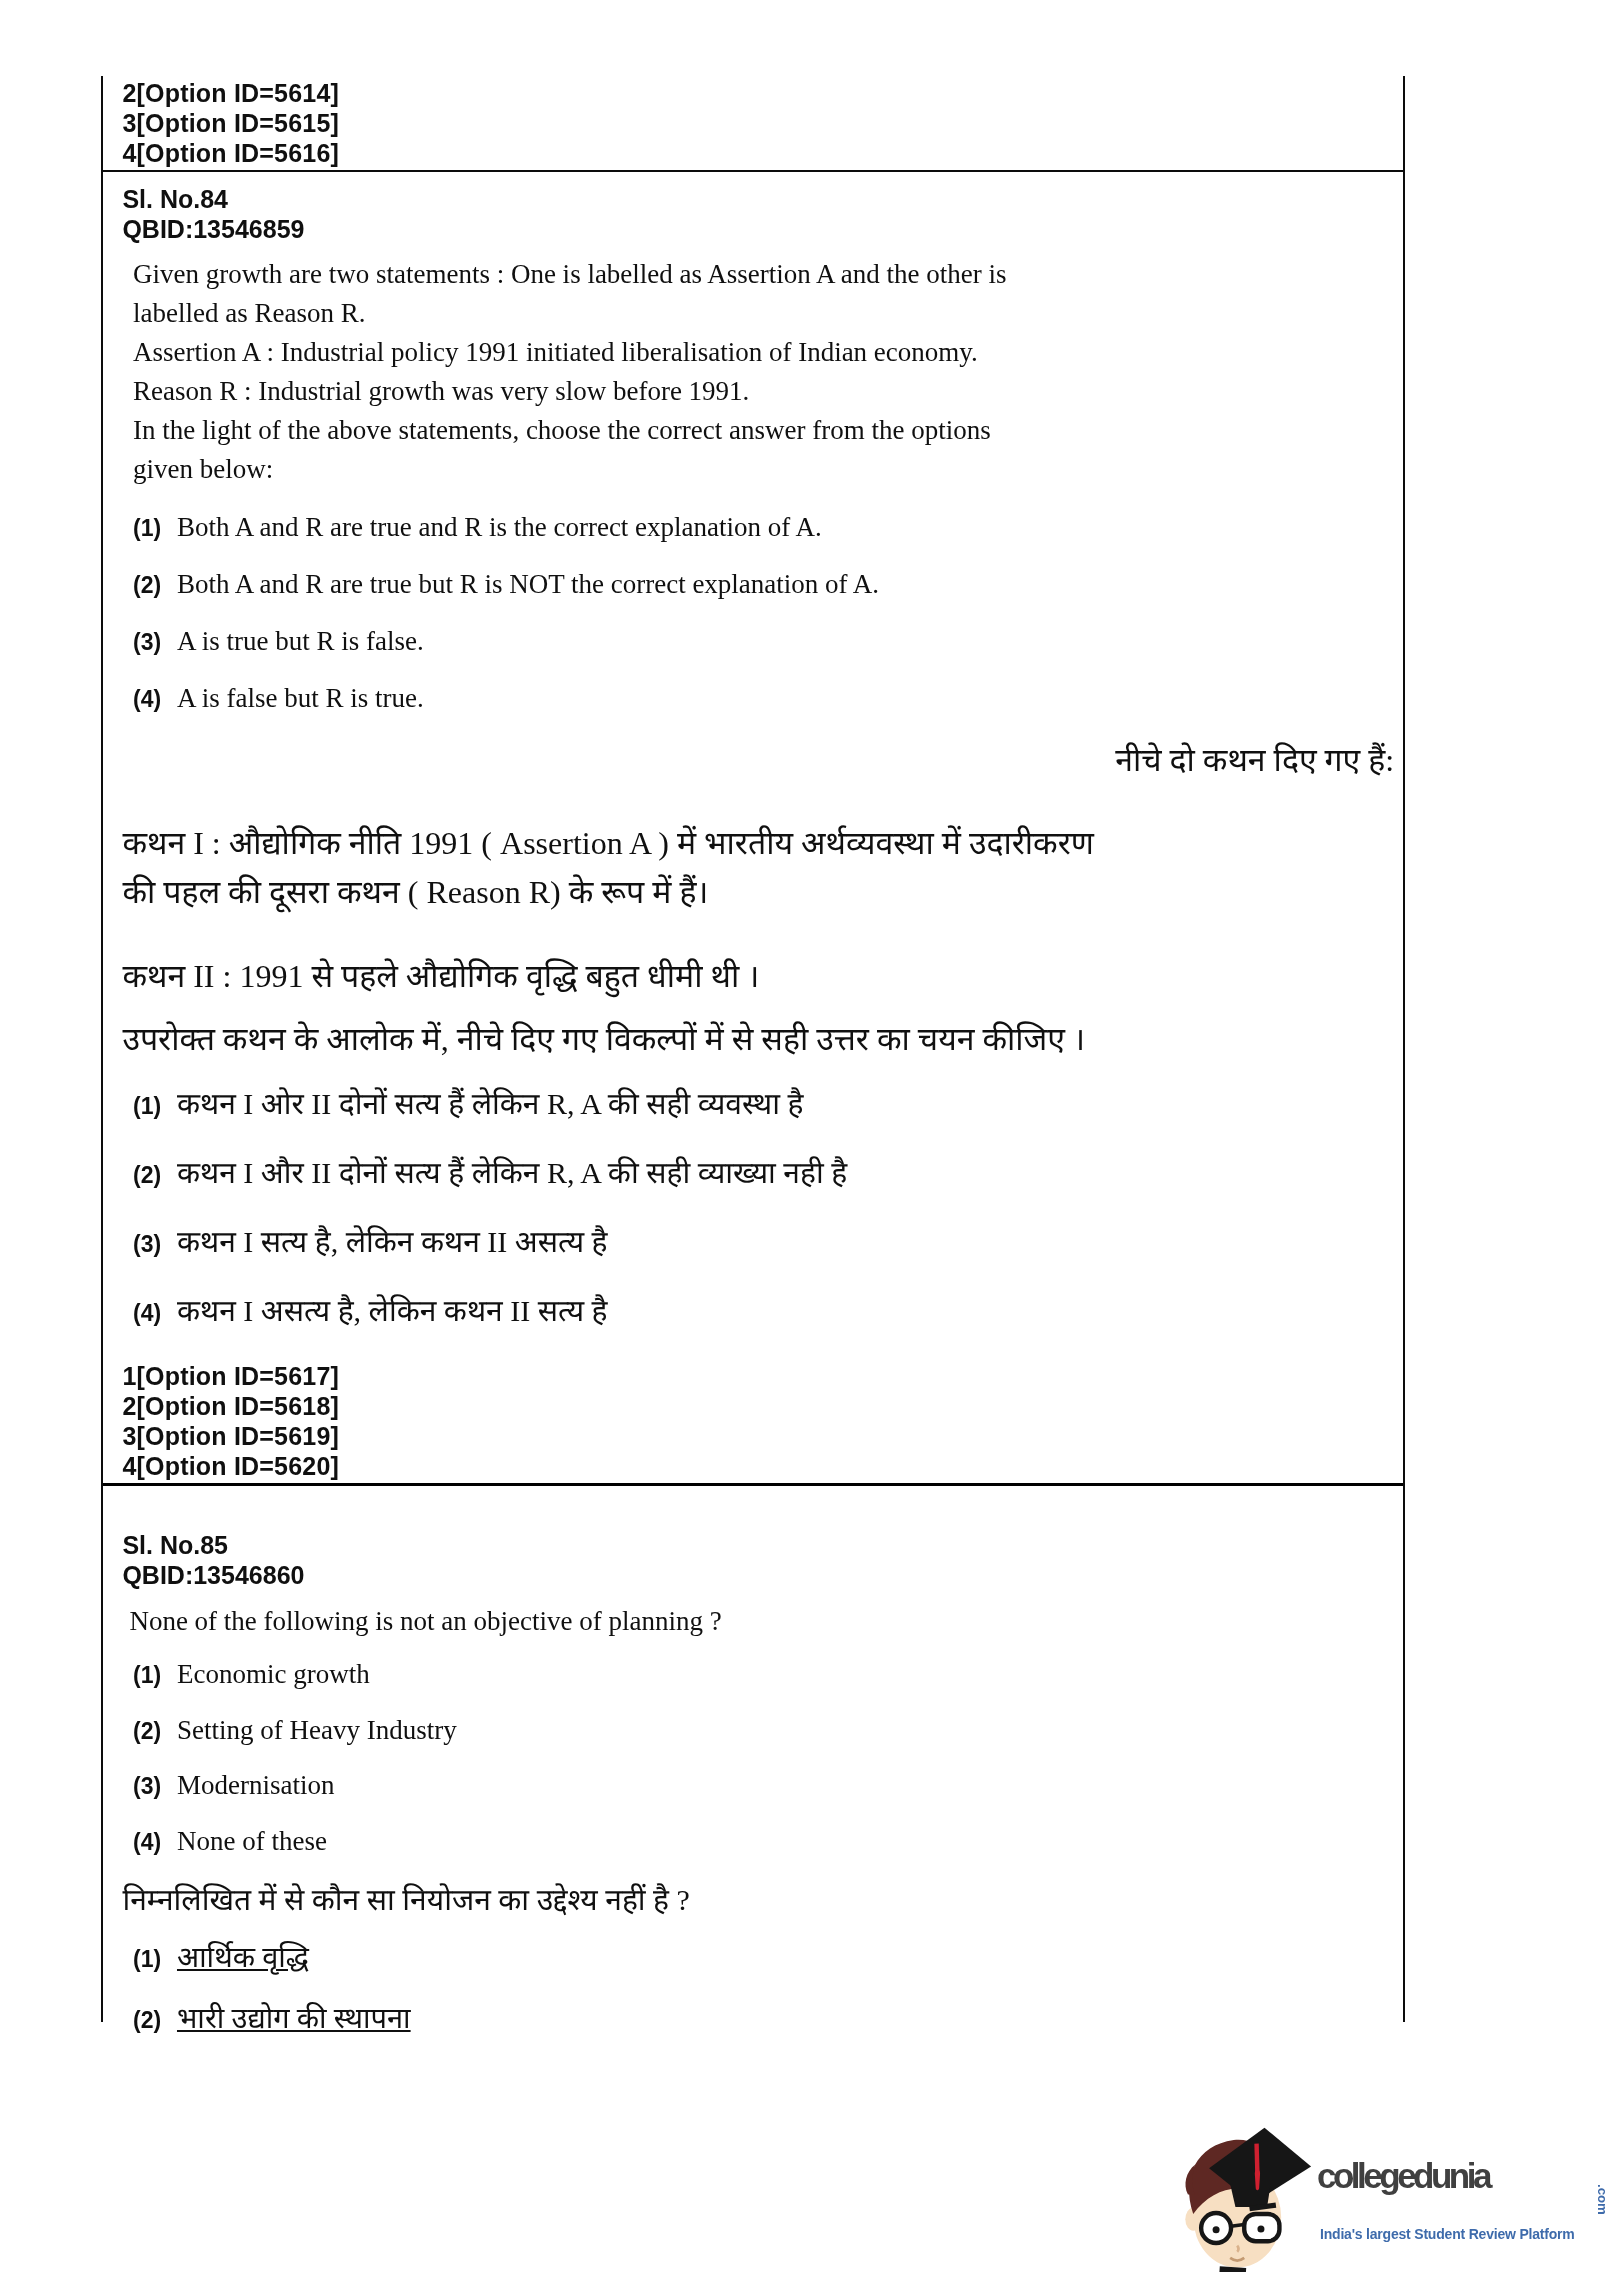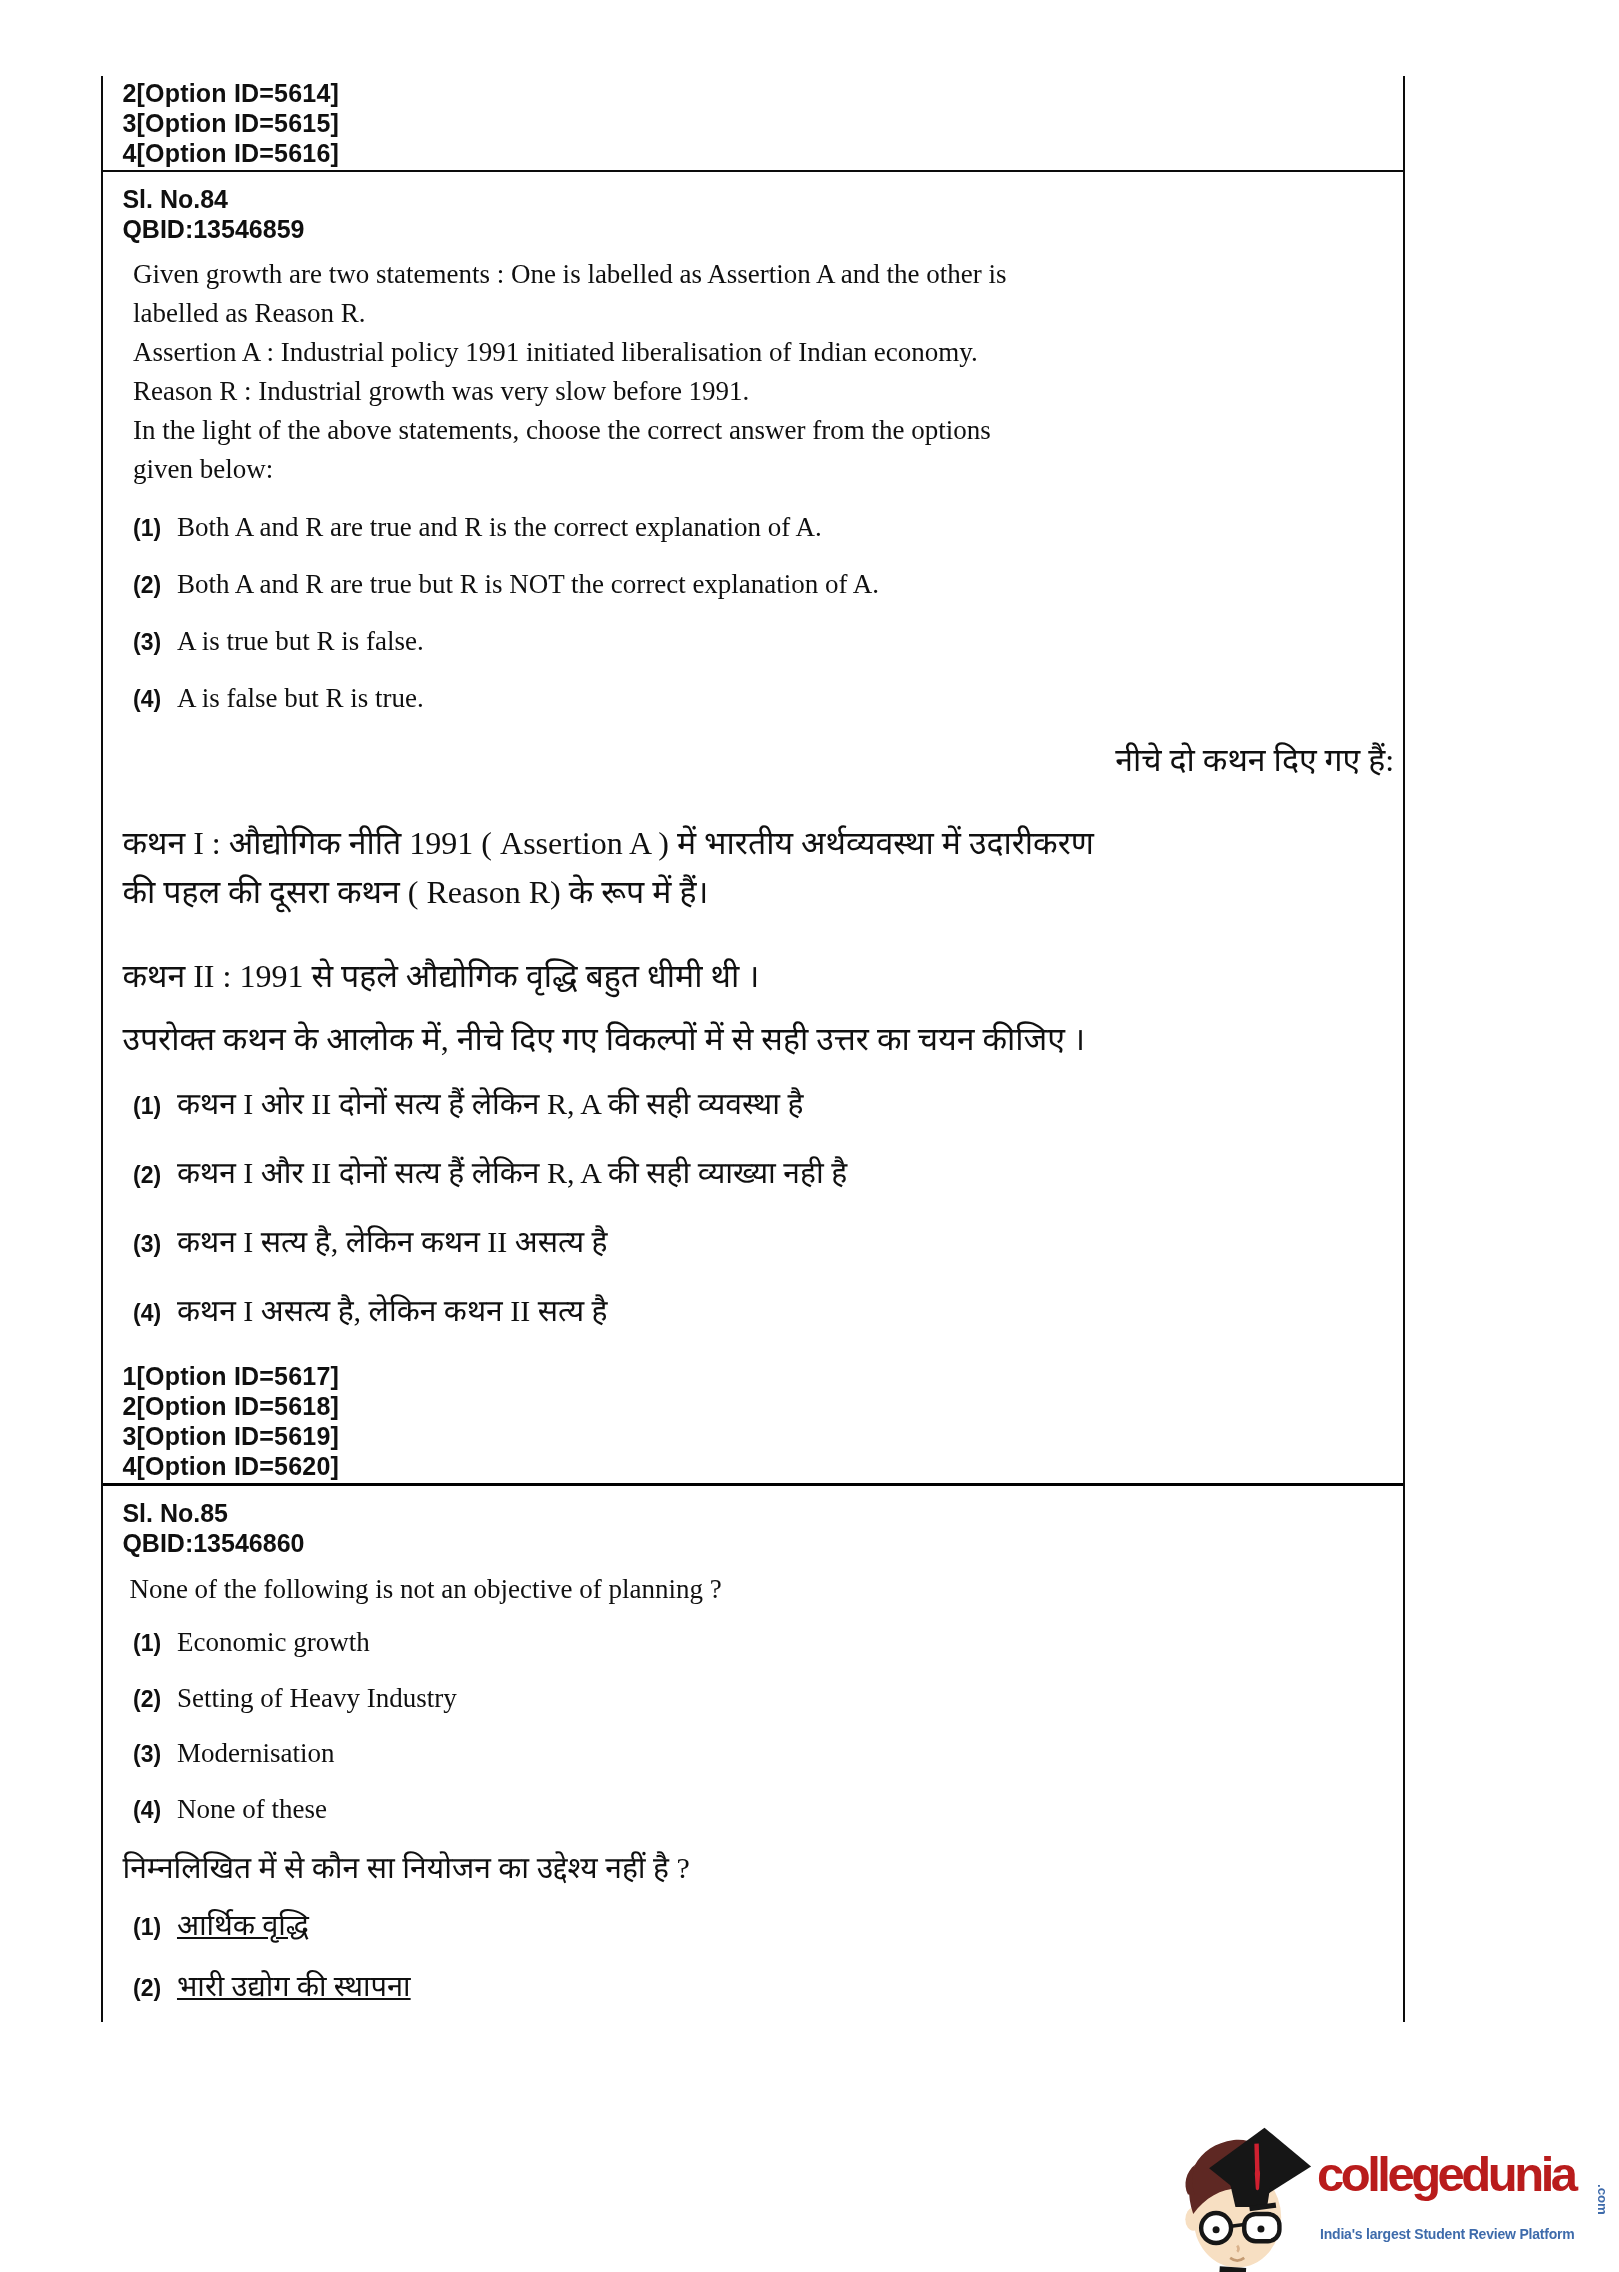--- a/index.html
+++ b/index.html
@@ -35,20 +35,21 @@
 
   .row-q84 {
     height: 1314px;
     padding: 0 8.8px 0 19.4px;
     border-bottom: 3.5px solid #000000;
   }
 
   .row-q85 {
     height: 533px;
     padding: 0 8.8px 0 19.4px;
+    margin-top: 32px;
   }
 
   .optid {
     font-weight: bold;
     font-size: 25px;
     line-height: 30px;
     letter-spacing: 0.2px;
   }
 
   .lbl {
@@ -126,26 +127,26 @@
   .mascot {
     position: absolute;
     left: 0;
     top: 16px;
     width: 134px;
     height: 146px;
   }
   .brand {
     position: absolute;
     left: 138px;
-    top: 40px;
-    font-size: 49px;
+    top: 48px;
+    font-size: 35px;
     font-weight: bold;
     letter-spacing: -3.5px;
     line-height: 1;
-    color: #b91c1c;
+    color: #404040;
     white-space: nowrap;
   }
   .tld {
     position: absolute;
     left: 416px;
     top: 74px;
     writing-mode: vertical-rl;
     text-orientation: mixed;
     font-size: 13.2px;
     font-weight: bold;

